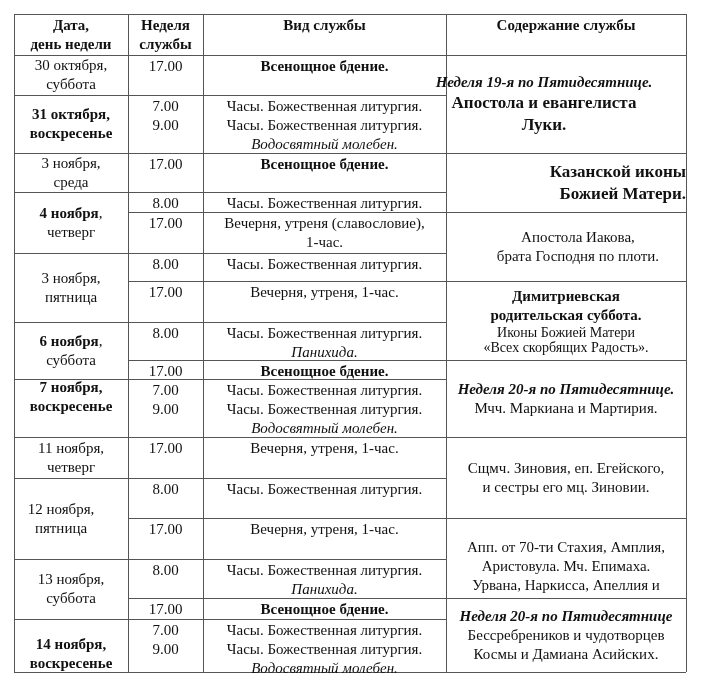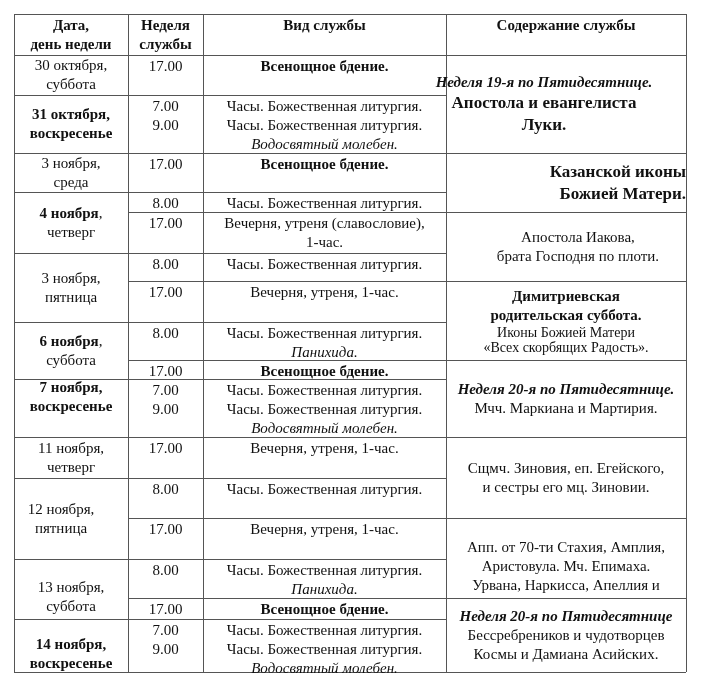--- a/index.html
+++ b/index.html
@@ -172,21 +172,21 @@
     <div class="cell" style="left: 203px; top: 478px; width: 243px; height: 40px; padding-top: 2px;">
       <span class="line ">Часы. Божественная литургия.</span>
     </div>
     <div class="cell" style="left: 128px; top: 518px; width: 75px; height: 41px; padding-top: 2px;">
       <span class="line ">17.00</span>
     </div>
     <div class="cell" style="left: 203px; top: 518px; width: 243px; height: 41px; padding-top: 2px;">
       <span class="line ">Вечерня, утреня, 1-час.</span>
     </div>
     <div class="hl" style="left: 14px; top: 619px; width: 432px;"></div>
-    <div class="cell vc" style="left: 14px; top: 559px; width: 114px; height: 60px; padding-top: 0px; margin-top: 8px;">
+    <div class="cell vc" style="left: 14px; top: 559px; width: 114px; height: 60px; padding-top: 0px;">
       <span class="line ">13 ноября,</span>
       <span class="line ">суббота</span>
     </div>
     <div class="hl" style="left: 128px; top: 598px; width: 318px;"></div>
     <div class="cell" style="left: 128px; top: 559px; width: 75px; height: 39px; padding-top: 2px;">
       <span class="line ">8.00</span>
     </div>
     <div class="cell" style="left: 203px; top: 559px; width: 243px; height: 39px; padding-top: 2px;">
       <span class="line ">Часы. Божественная литургия.</span>
       <span class="line i">Панихида.</span>

